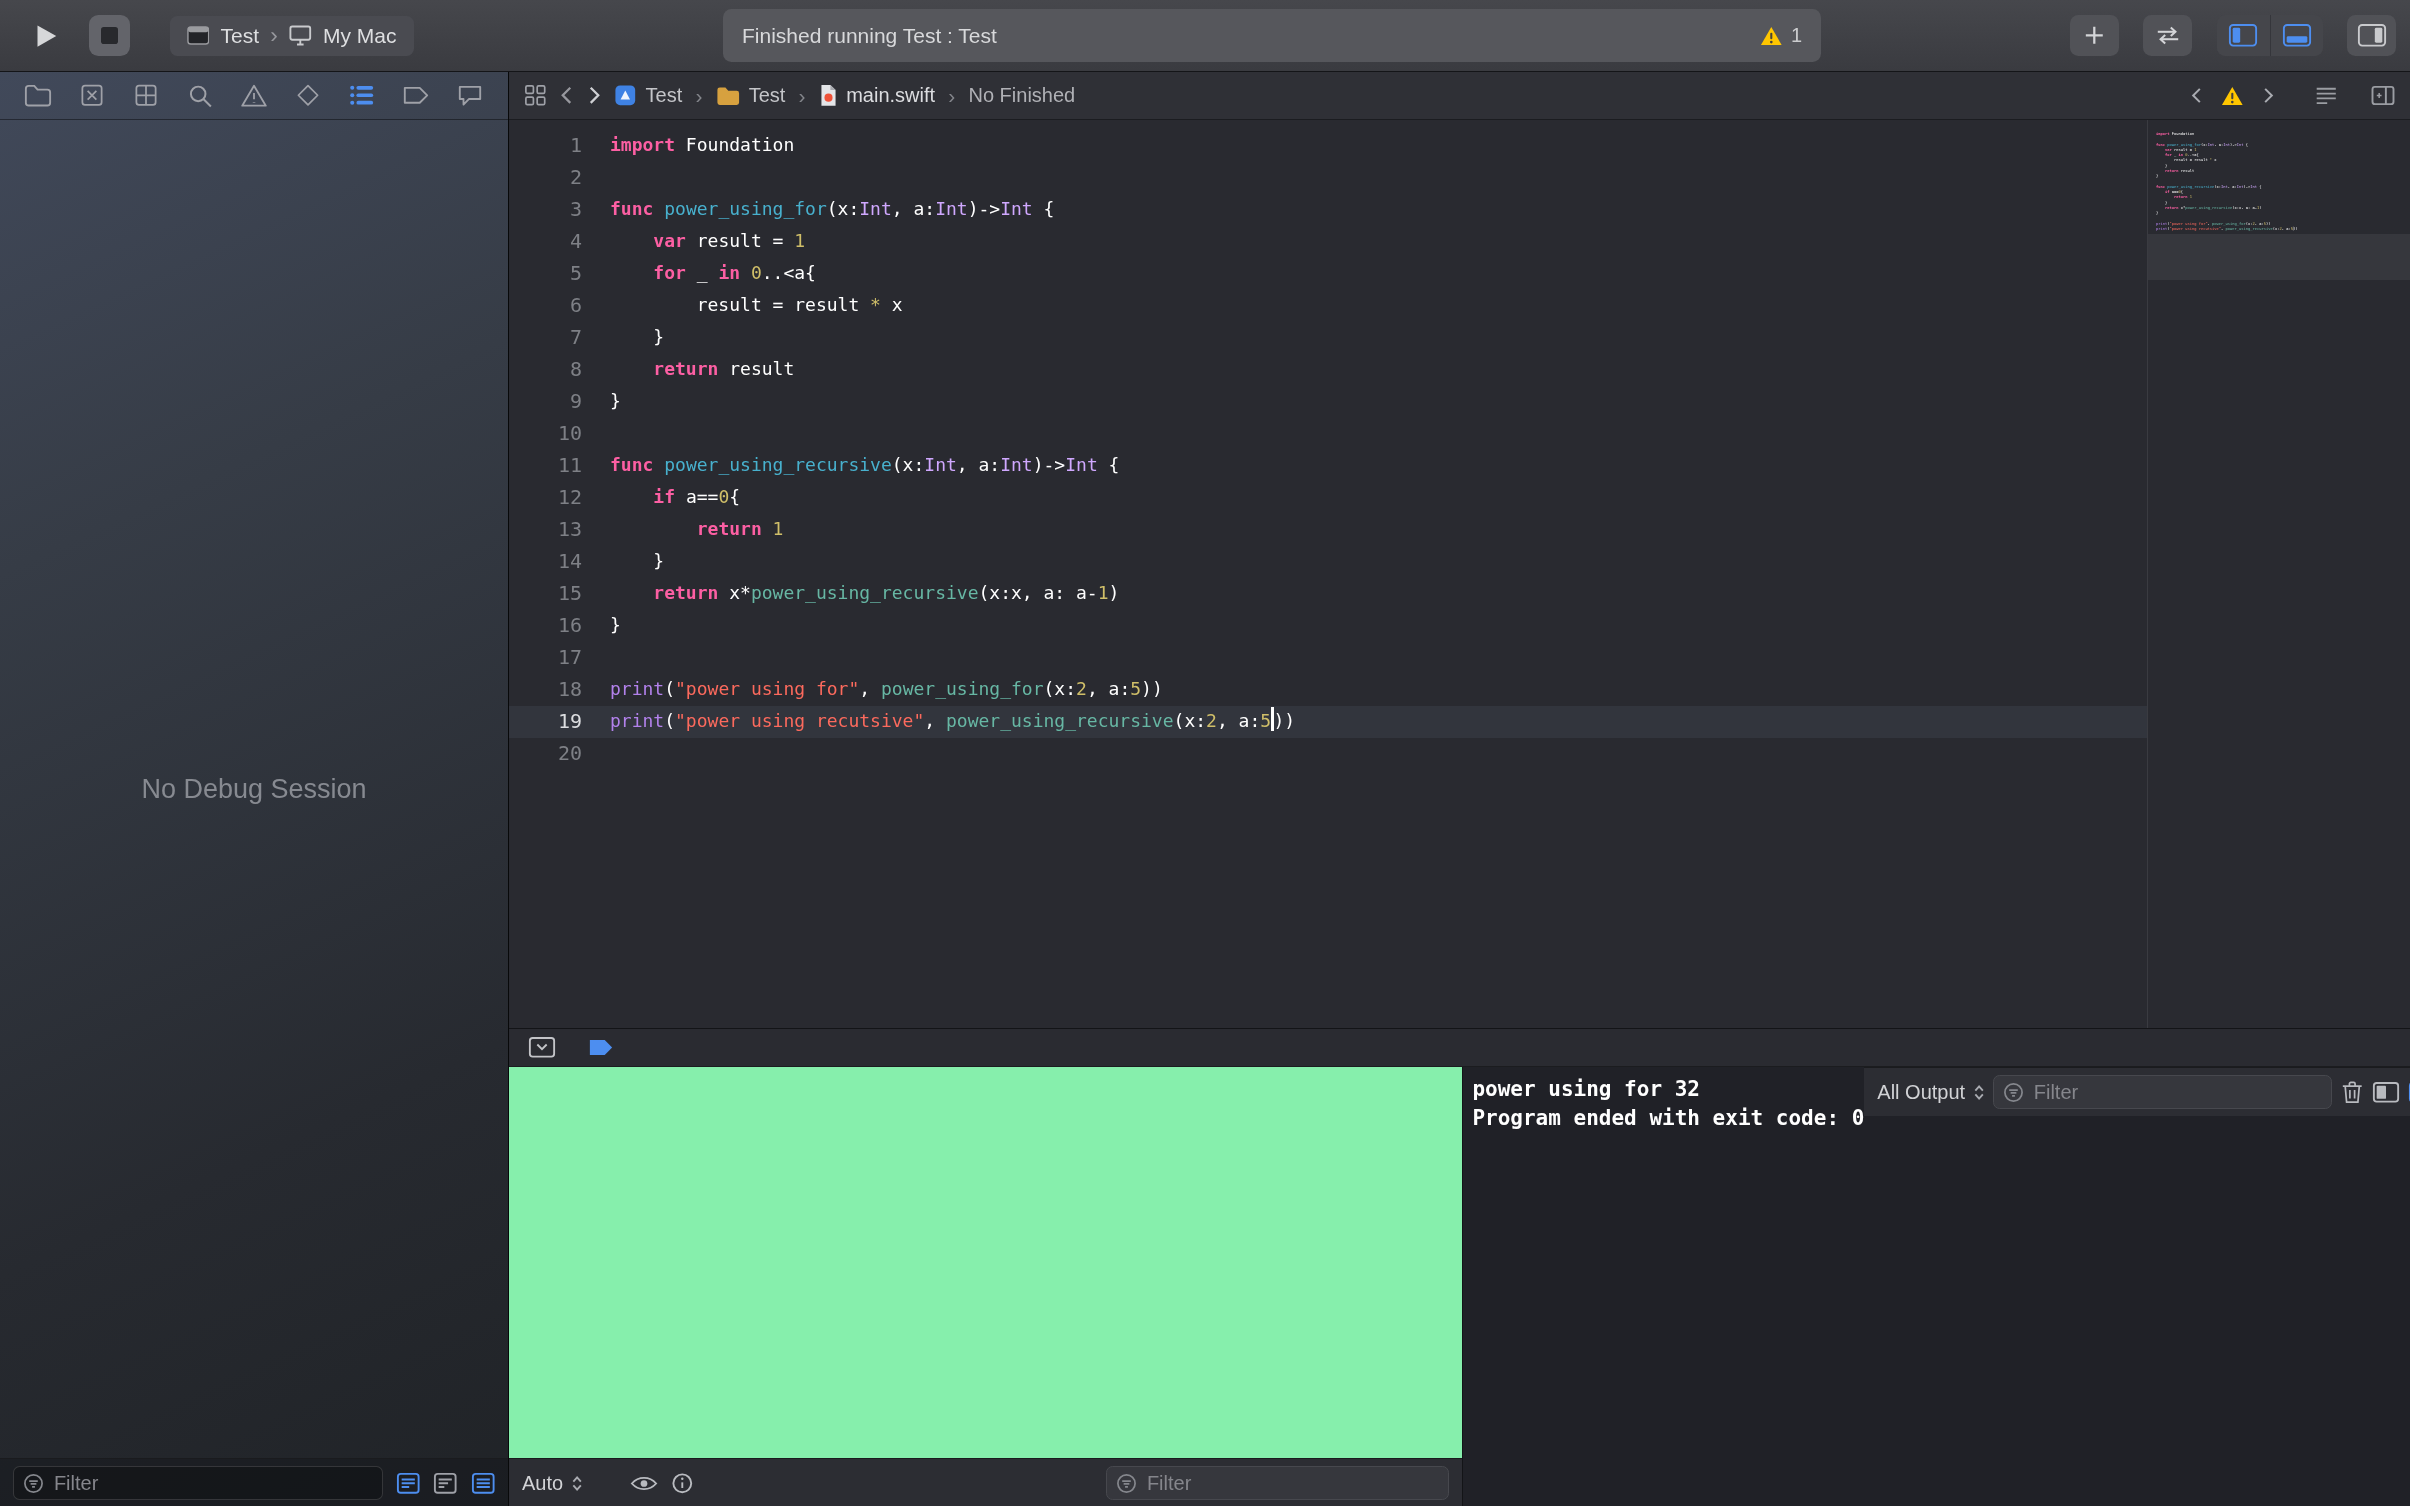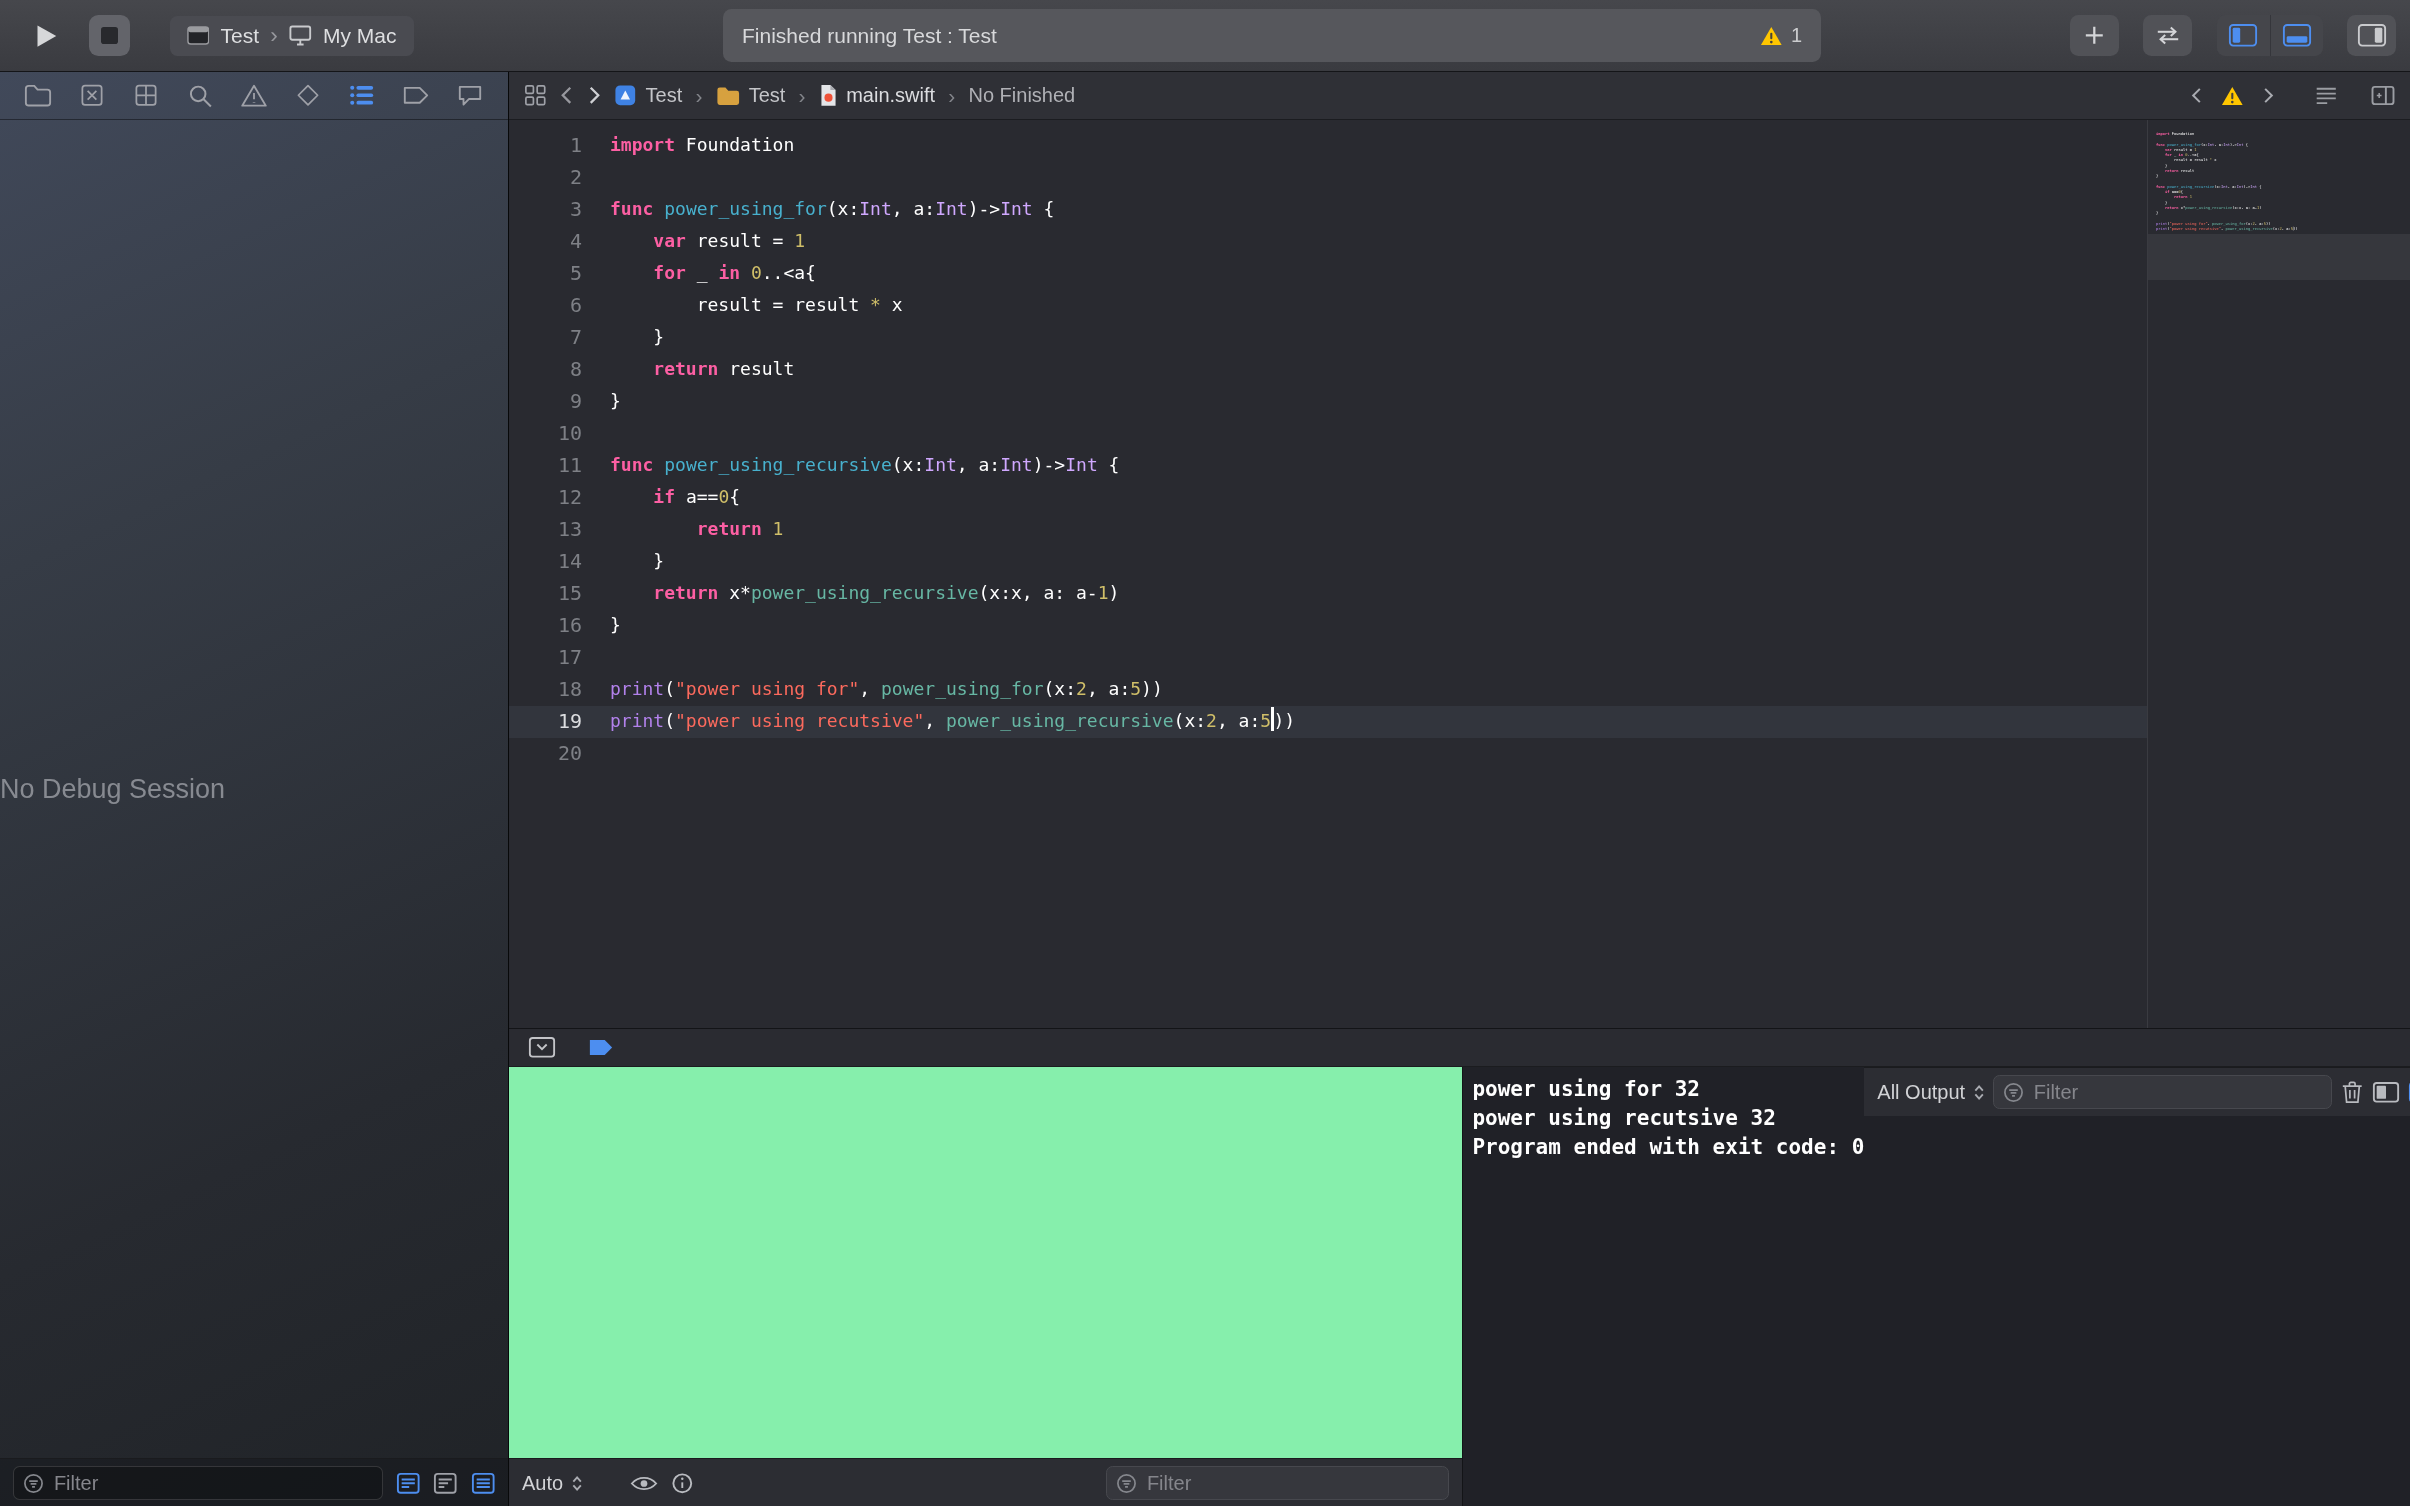--- a/index.html
+++ b/index.html
@@ -47,21 +47,21 @@
     width:509px; flex:none; display:flex; flex-direction:column;
     background:linear-gradient(155deg,#41495a 0%,#363c46 30%,#272a30 72%,#202327 100%);
     border-right:0.9px solid #08090a;
   }
   .nav-strip {
     height:48px; flex:none; display:flex; align-items:center;
     justify-content:space-between; padding:0 21px;
     border-bottom:0.9px solid rgba(0,0,0,.42);
   }
   .nav-strip button { width:34px; height:34px; }
-  .no-debug-wrap { flex:1; display:flex; align-items:center; }
+  .no-debug-wrap { flex:1; display:flex; align-items:center; justify-content:center; }
   .no-debug { font-size:27px; color:#878a91; }
 
   .pane-bar {
     height:49px; flex:none; display:flex; align-items:center; gap:13px;
     padding:0 13px; border-top:0.9px solid #1a1b1e; background:#2c2d33; font-size:20px;
   }
   .left-pane .pane-bar { background:rgba(20,22,26,.45); }
 
   .filter-field {
     display:flex; align-items:center; gap:7.5px; height:34px;
@@ -475,21 +475,21 @@
                 <svg width="21" height="21" viewBox="0 0 22 22" fill="none" stroke="#85878d" stroke-width="1.8">
                     <circle cx="11" cy="11" r="9"></circle>
                     <path d="M6.5 8.5 H15.5 M8 11.5 H14 M9.5 14.5 H12.5"></path>
                   </svg>
                 <input placeholder="Filter" style="">
               </label>
             </div>
           </div>
 
           <div class="console-col">
-            <div class="console-body"><div>power using for 32</div><div>power using recutsive 32</div><div>Program ended with exit code: 0</div></div>
+            <div class="console-body"><div>power using for 32</div><div>Program ended with exit code: 0</div></div>
             <div class="pane-bar">
               <div class="popup">
                 <span>All Output</span>
                 <svg width="12.2" height="19" viewBox="0 0 13 20" fill="none" stroke="#a9abb1" stroke-width="2">
                     <path d="M2.5 8 L6.5 3.5 L10.5 8"></path>
                     <path d="M2.5 12 L6.5 16.5 L10.5 12"></path>
                   </svg>
               </div>
               <label class="filter-field">
                 <svg width="21" height="21" viewBox="0 0 22 22" fill="none" stroke="#85878d" stroke-width="1.8">

